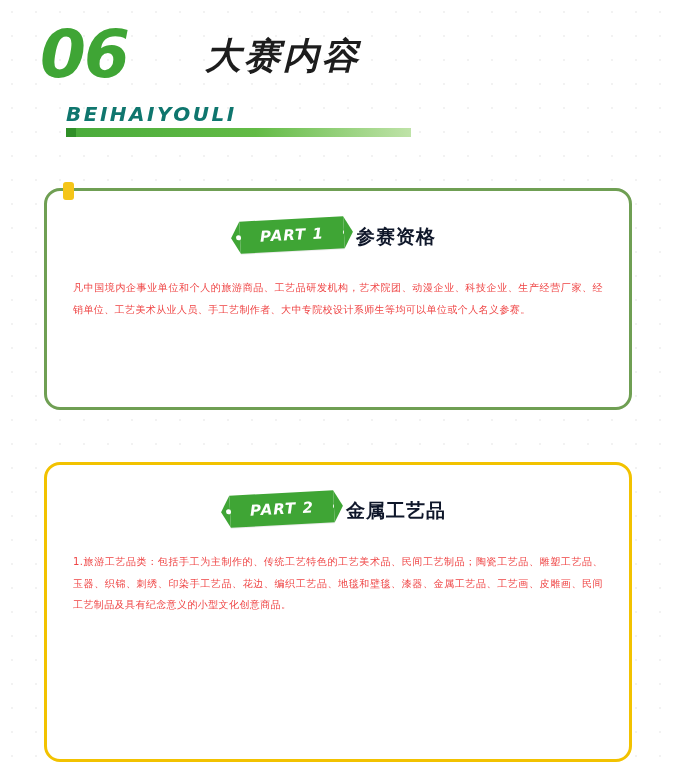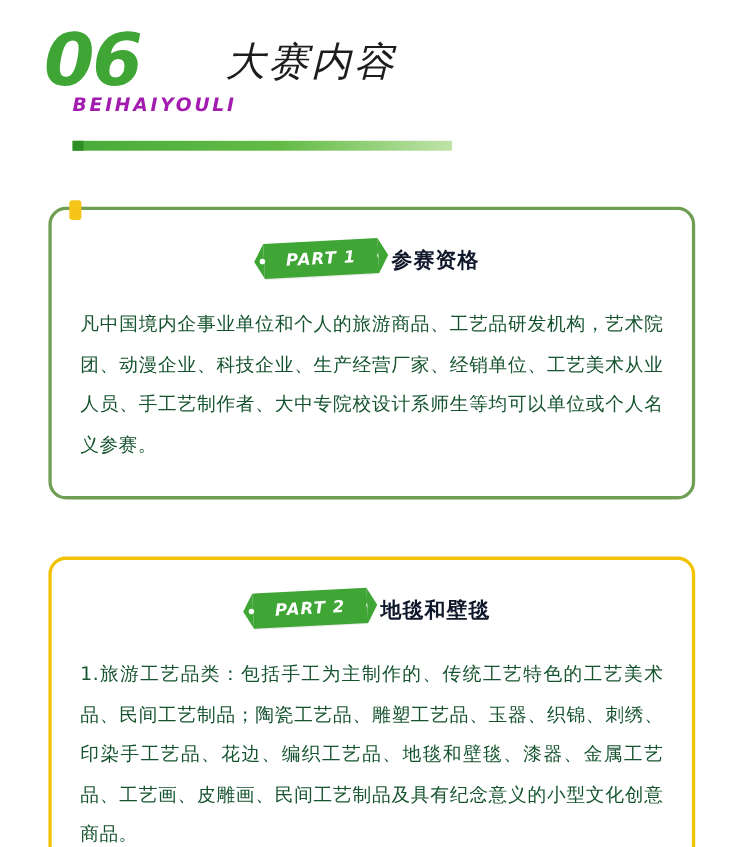--- a/index.html
+++ b/index.html
@@ -39,35 +39,35 @@
     letter-spacing: -2px;
     color: #3fa535;
     line-height: 1;
   }
   .header-title {
     position: absolute;
     left: 165px;
     top: 14px;
     font-family: "DejaVu Sans", "Liberation Sans", sans-serif;
     font-size: 36px;
-    font-weight: 400;
+    font-weight: 700;
     font-style: italic;
     color: #1d1d1d;
     letter-spacing: 3px;
     white-space: nowrap;
   }
   .header-sub {
     position: absolute;
     left: 26px;
-    top: 68px;
-    font-size: 17px;
+    top: 84px;
+    font-size: 20px;
     font-weight: 700;
     font-style: italic;
     letter-spacing: 2.5px;
-    color: #a21caf;
+    color: #0f766e;
   }
   .header-rule {
     position: absolute;
     left: 26px;
     top: 110px;
     width: 345px;
     height: 9px;
     background: linear-gradient(to right, #49ab3a 0%, #63bb46 55%, #bfe3a8 100%);
   }
   .header-rule-accent {
@@ -167,23 +167,23 @@
   .part-heading {
     font-size: 19px;
     font-weight: 700;
     color: #0f172a;
     letter-spacing: 1px;
     transform: translateY(2px);
   }
 
   
   .para {
-    font-size: 17px;
+    font-size: 10px;
     line-height: 2.15;
-    color: #14532d;
+    color: #ef4444;
     letter-spacing: 0.4px;
     text-align: justify;
     margin: 0;
   }
   .para + .para {
     margin-top: 14px;
   }
 
   
   .bg-dots {
@@ -227,18 +227,18 @@
     <p class="para">凡中国境内企事业单位和个人的旅游商品、工艺品研发机构，艺术院团、动漫企业、科技企业、生产经营厂家、经销单位、工艺美术从业人员、手工艺制作者、大中专院校设计系师生等均可以单位或个人名义参赛。</p>
   </div>
 
   <div class="card card-yellow">
     <div class="part-row">
       <div class="ribbon">
         <span>PART 2</span>
         <span class="ribbon-notch-l"></span>
         <span class="ribbon-notch-r"></span>
       </div>
-      <div class="part-heading">地毯和壁毯</div>
+      <div class="part-heading">金属工艺品</div>
     </div>
     <p class="para">1.旅游工艺品类：包括手工为主制作的、传统工艺特色的工艺美术品、民间工艺制品；陶瓷工艺品、雕塑工艺品、玉器、织锦、刺绣、印染手工艺品、花边、编织工艺品、地毯和壁毯、漆器、金属工艺品、工艺画、皮雕画、民间工艺制品及具有纪念意义的小型文化创意商品。</p>
   </div>
 
 </div>
 
 </body></html>

